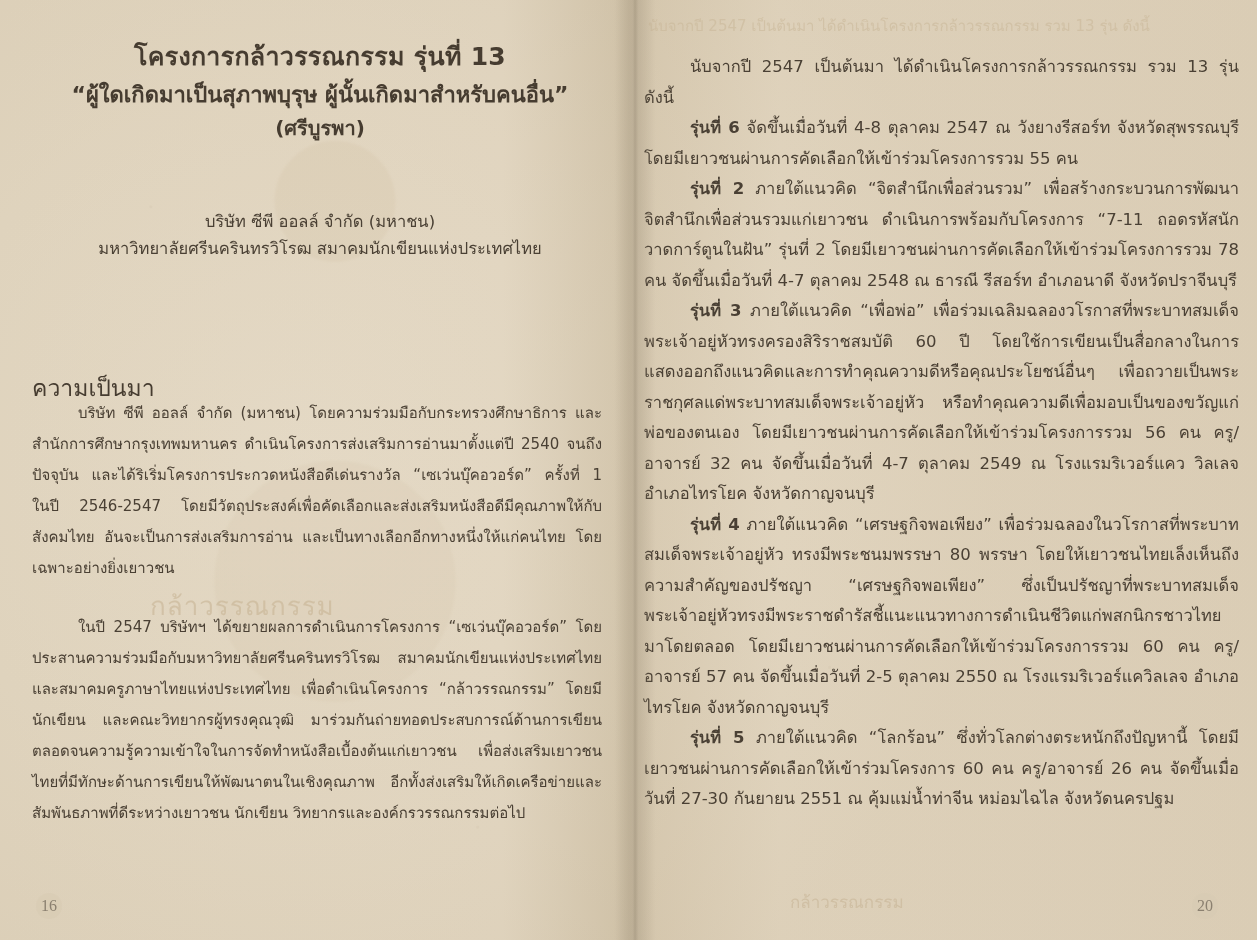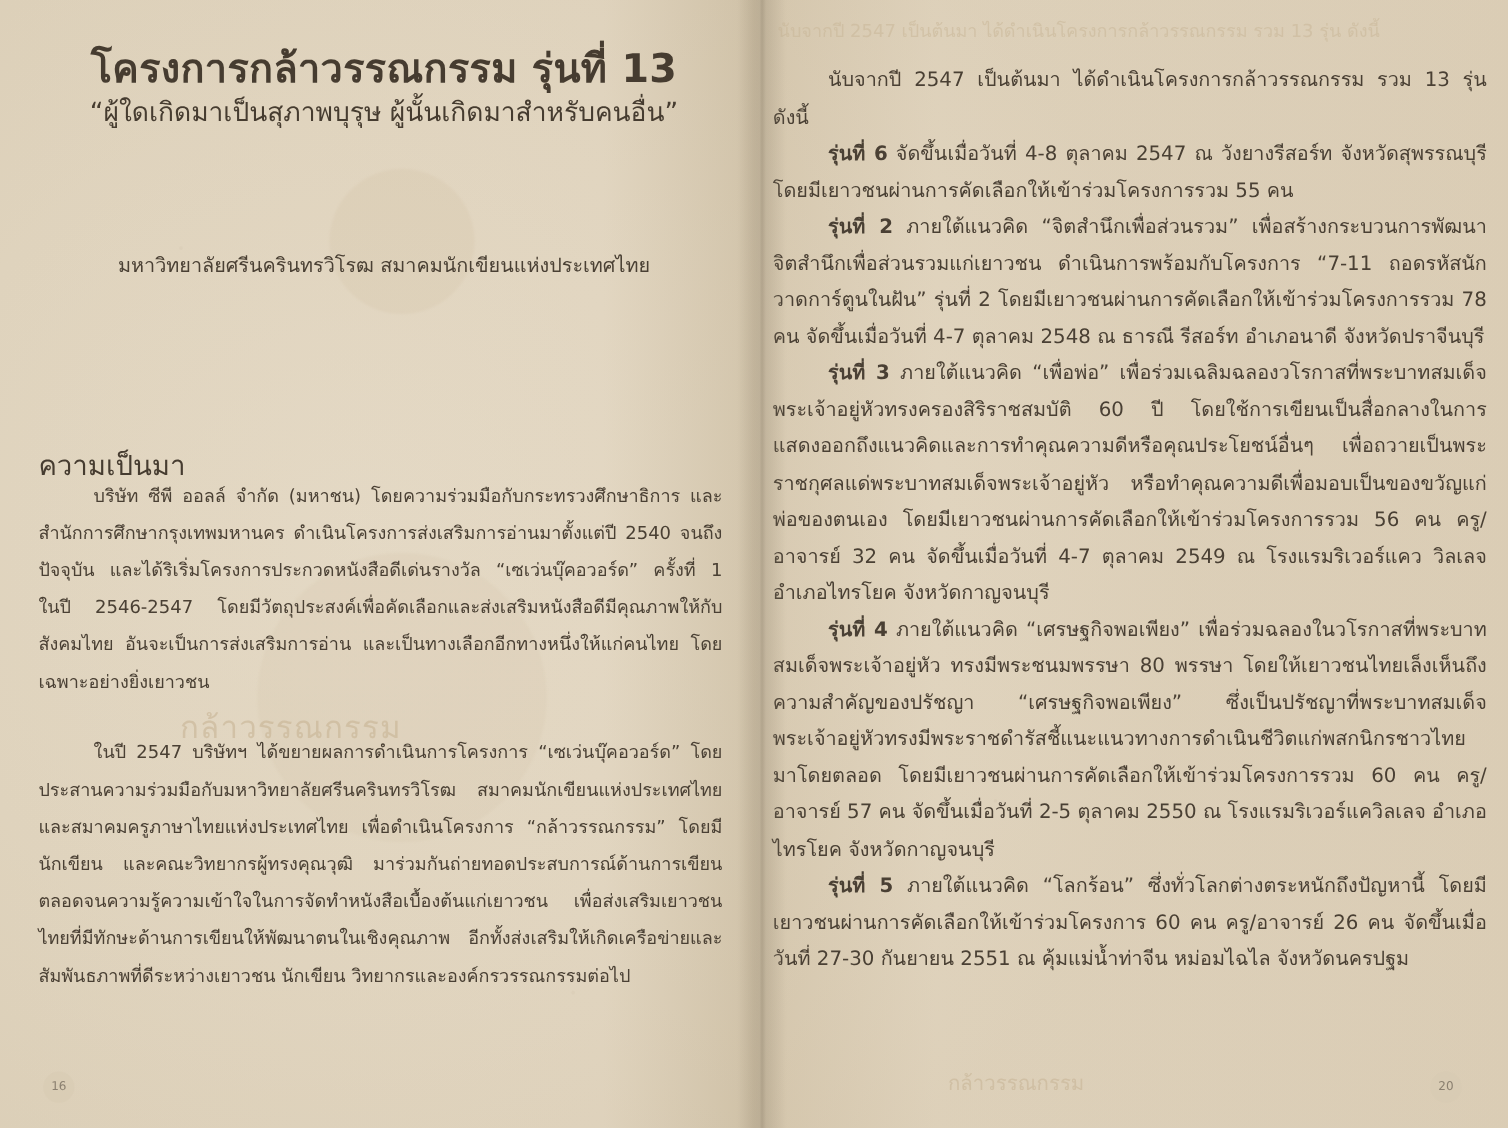--- a/index.html
+++ b/index.html
@@ -86,28 +86,28 @@
 
   .title-block {
     position: absolute;
     left: 40px;
     top: 40px;
     width: 560px;
     text-align: center;
     color: #463c30;
   }
   .title-line1 {
-    font-size: 33px;
+    font-size: 25px;
     font-weight: bold;
     line-height: 34px;
     letter-spacing: 0.3px;
   }
   .title-line2 {
     font-size: 22px;
-    font-weight: normal;
+    font-weight: bold;
     line-height: 34px;
     margin-top: 4px;
   }
   .title-line3 {
     font-size: 20px;
     font-weight: bold;
     line-height: 32px;
   }
 
   .meta-block {
@@ -152,22 +152,23 @@
   p {
     margin: 0 0 0 0;
   }
   p + p { margin-top: 0; }
   .indent { text-indent: 46px; }
   .gap { margin-top: 28px; }
   .run { font-weight: bold; }
 
   .folio {
     position: absolute;
-    font-size: 10px;
+    font-size: 16px;
     color: #8b8070;
+    font-family: Liberation Serif, serif;
   }
   .folio-left {
     left: 36px;
     top: 893px;
     width: 26px;
     height: 26px;
     line-height: 26px;
     text-align: center;
     border-radius: 50%;
     background: rgba(215,202,178,0.55);
@@ -204,23 +205,25 @@
   <div class="watermark"></div>
   <div class="wm-text">กล้าวรรณกรรม</div>
   <div class="wm-top">นับจากปี 2547 เป็นต้นมา ได้ดำเนินโครงการกล้าวรรณกรรม  รวม 13 รุ่น ดังนี้</div>
   <div class="wm-text2">กล้าวรรณกรรม</div>
 
   <div class="page page-left">
 
     <div class="title-block">
       <div class="title-line1">โครงการกล้าวรรณกรรม รุ่นที่ 13</div>
       <div class="title-line2">“ผู้ใดเกิดมาเป็นสุภาพบุรุษ  ผู้นั้นเกิดมาสำหรับคนอื่น”</div>
+      <div class="title-line3">(ศรีบูรพา)</div>
     </div>
 
     <div class="meta-block">
+      <div>บริษัท ซีพี ออลล์ จำกัด (มหาชน)</div>
       <div>มหาวิทยาลัยศรีนครินทรวิโรฒ สมาคมนักเขียนแห่งประเทศไทย</div>
     </div>
 
     <div class="section-heading">ความเป็นมา</div>
 
     <div class="body-col-left">
       <p class="indent">บริษัท ซีพี ออลล์ จำกัด (มหาชน) โดยความร่วมมือกับกระทรวงศึกษาธิการ และสำนักการศึกษากรุงเทพมหานคร  ดำเนินโครงการส่งเสริมการอ่านมาตั้งแต่ปี 2540 จนถึงปัจจุบัน  และได้ริเริ่มโครงการประกวดหนังสือดีเด่นรางวัล “เซเว่นบุ๊คอวอร์ด” ครั้งที่ 1 ในปี 2546-2547 โดยมีวัตถุประสงค์เพื่อคัดเลือกและส่งเสริมหนังสือดีมีคุณภาพให้กับสังคมไทย  อันจะเป็นการส่งเสริมการอ่าน  และเป็นทางเลือกอีกทางหนึ่งให้แก่คนไทย  โดยเฉพาะอย่างยิ่งเยาวชน</p>
       <p class="indent gap">ในปี 2547 บริษัทฯ ได้ขยายผลการดำเนินการโครงการ “เซเว่นบุ๊คอวอร์ด” โดยประสานความร่วมมือกับมหาวิทยาลัยศรีนครินทรวิโรฒ  สมาคมนักเขียนแห่งประเทศไทย  และสมาคมครูภาษาไทยแห่งประเทศไทย เพื่อดำเนินโครงการ “กล้าวรรณกรรม” โดยมีนักเขียน และคณะวิทยากรผู้ทรงคุณวุฒิ มาร่วมกันถ่ายทอดประสบการณ์ด้านการเขียนตลอดจนความรู้ความเข้าใจในการจัดทำหนังสือเบื้องต้นแก่เยาวชน  เพื่อส่งเสริมเยาวชนไทยที่มีทักษะด้านการเขียนให้พัฒนาตนในเชิงคุณภาพ อีกทั้งส่งเสริมให้เกิดเครือข่ายและสัมพันธภาพที่ดีระหว่างเยาวชน นักเขียน วิทยากรและองค์กรวรรณกรรมต่อไป</p>
     </div>
 

